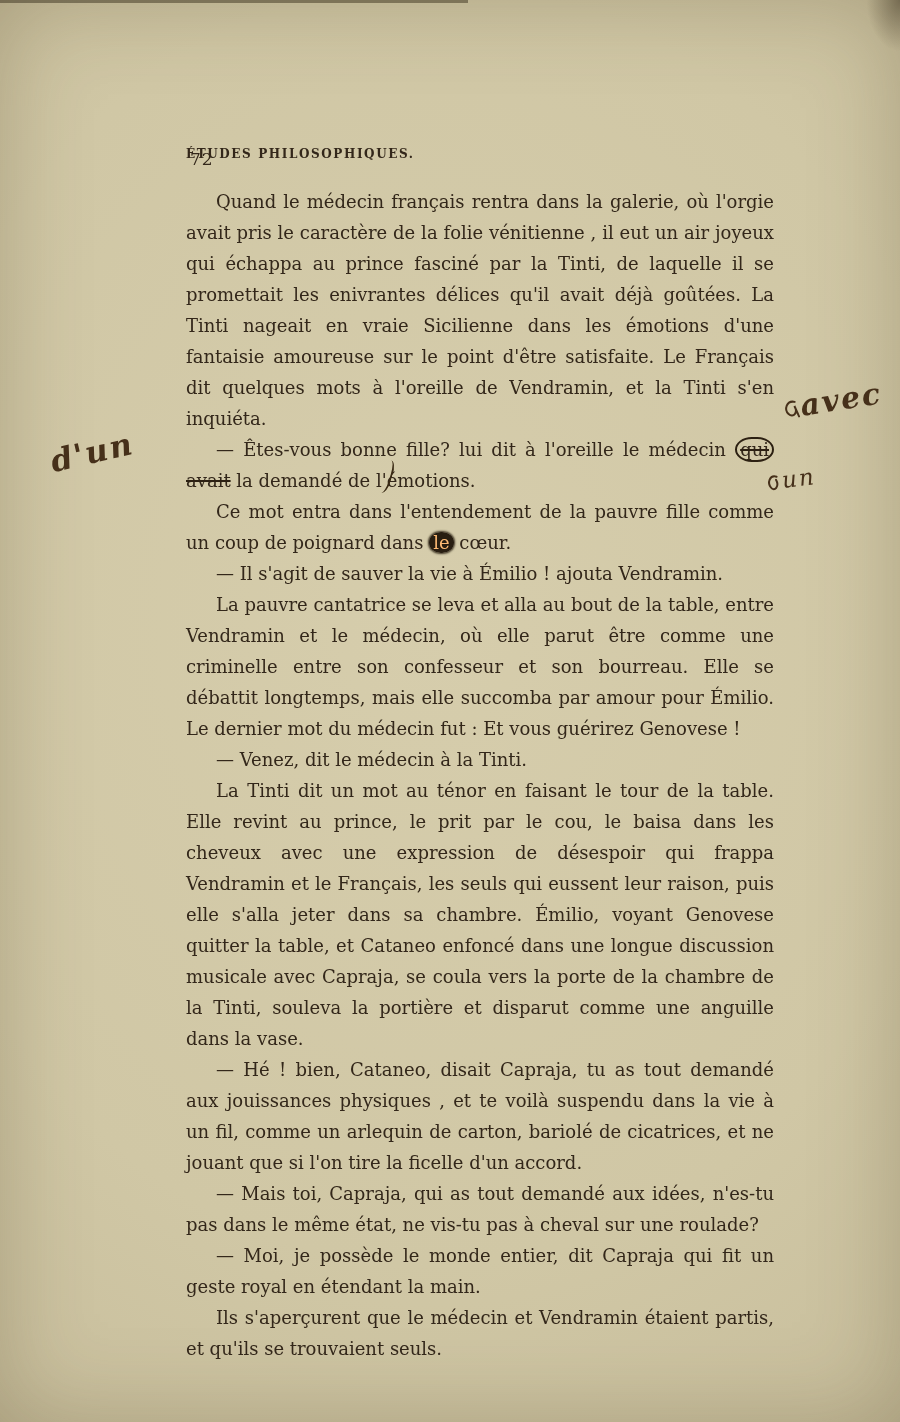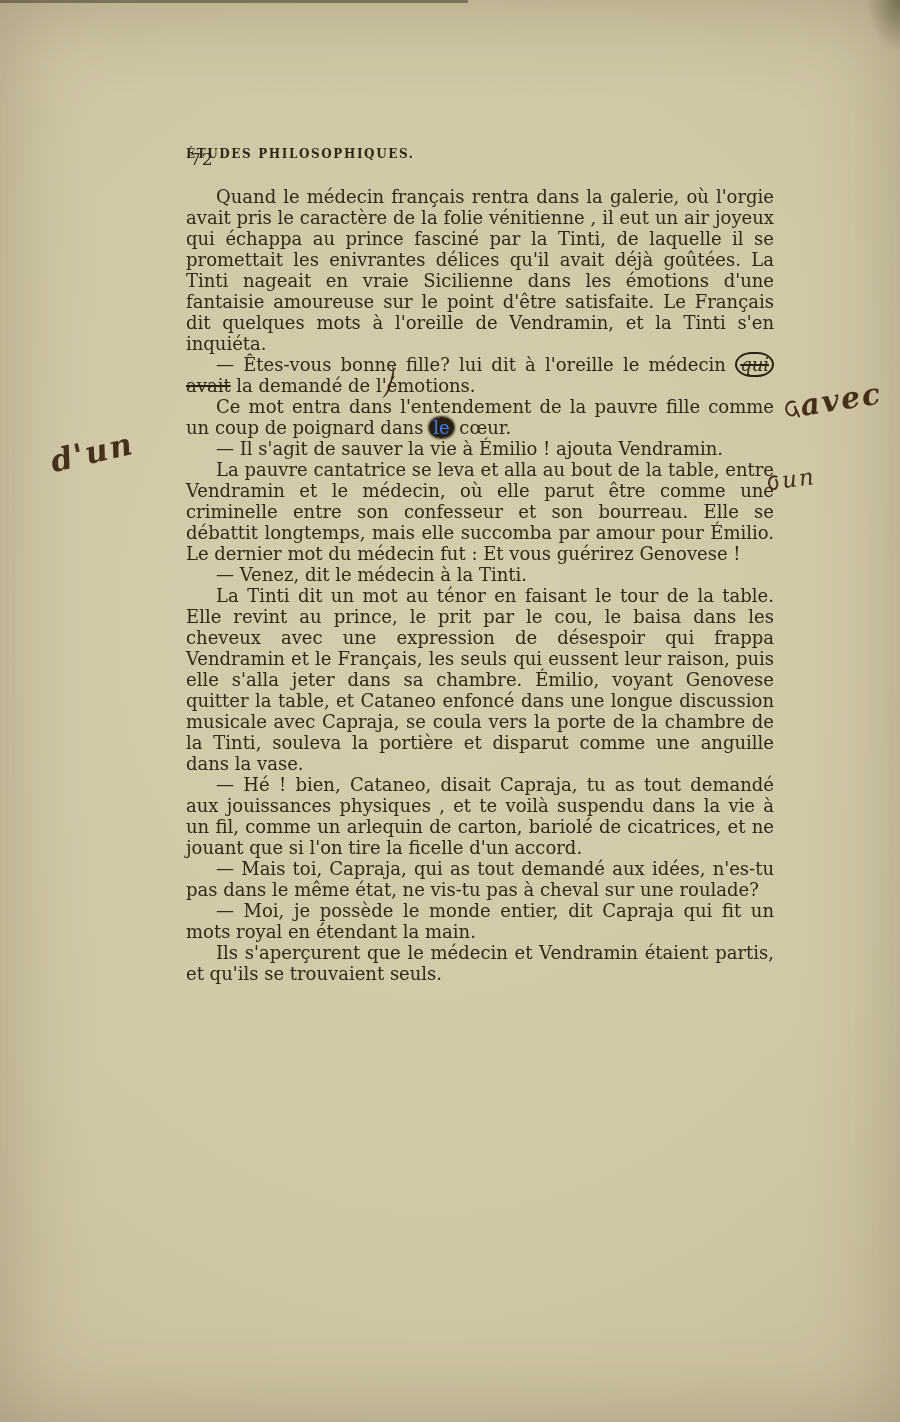--- a/index.html
+++ b/index.html
@@ -27,48 +27,47 @@
   .pagenum {
     position:absolute; left:4px; top:2px;
     font-size:17px; letter-spacing:1px;
   }
   .running-title {
     display:block; text-align:left;
     font-weight:bold; font-size:12px; letter-spacing:1.6px;
   }
   .textblock {
     position:absolute; top:186px; left:186px; width:588px;
-    font-size:18px; line-height:21px; text-align:justify;
+    font-size:18px; line-height:31px; text-align:justify;
   }
   .textblock p { text-indent:30px; margin:0; }
 
   
   .strike-group {
     text-decoration:line-through;
     text-decoration-thickness:2px;
     text-decoration-color:#2c2012;
   }
   .circled {
     border:2px solid #2c2012;
     border-radius:50% / 58%;
     padding:0 3px;
-    font-style:italic;
   }
   .marked { position:relative; }
   .marked::before {
     content:""; position:absolute; left:2px; top:-11px;
     width:12px; height:34px;
     border-right:2.5px solid #3a2a14;
     transform:rotate(17deg);
     border-radius:40%;
     pointer-events:none;
   }
   .blot {
     background:#281e11;
-    color:#3b82f6;
+    color:#fdba74;
     border-radius:48%;
     padding:0 4px;
     box-shadow:0 0 2px 1px rgba(40,30,17,.85);
   }
 
   
   .hand {
     position:absolute;
     font-style:italic;
     color:#46301a;
@@ -99,21 +98,21 @@
     <p><span>— Êtes-vous bonne fille? lui dit à l'oreille le médecin </span><span class="strike-group"><span class="circled">qui</span><span> avait</span></span><span> la demandé de </span><span class="marked">l'</span><span>émotions.</span></p>
 
     <p><span>Ce mot entra dans l'entendement de la pauvre fille comme un coup de poignard dans </span><span class="blot">le</span><span> cœur.</span></p>
 
     <p>— Il s'agit de sauver la vie à Émilio ! ajouta Vendramin.</p>
     <p>La pauvre cantatrice se leva et alla au bout de la table, entre Vendramin et le médecin, où elle parut être comme une criminelle entre son confesseur et son bourreau. Elle se débattit longtemps, mais elle succomba par amour pour Émilio. Le dernier mot du médecin fut : Et vous guérirez Genovese !</p>
     <p>— Venez, dit le médecin à la Tinti.</p>
     <p>La Tinti dit un mot au ténor en faisant le tour de la table. Elle revint au prince, le prit par le cou, le baisa dans les cheveux avec une expression de désespoir qui frappa Vendramin et le Français, les seuls qui eussent leur raison, puis elle s'alla jeter dans sa chambre. Émilio, voyant Genovese quitter la table, et Cataneo enfoncé dans une longue discussion musicale avec Capraja, se coula vers la porte de la chambre de la Tinti, souleva la portière et disparut comme une anguille dans la vase.</p>
     <p>— Hé ! bien, Cataneo, disait Capraja, tu as tout demandé aux jouissances physiques , et te voilà suspendu dans la vie à un fil, comme un arlequin de carton, bariolé de cicatrices, et ne jouant que si l'on tire la ficelle d'un accord.</p>
     <p>— Mais toi, Capraja, qui as tout demandé aux idées, n'es-tu pas dans le même état, ne vis-tu pas à cheval sur une roulade?</p>
-    <p>— Moi, je possède le monde entier, dit Capraja qui fit un mots royal en étendant la main.</p>
+    <p>— Moi, je possède le monde entier, dit Capraja qui fit un geste royal en étendant la main.</p>
     <p>Ils s'aperçurent que le médecin et Vendramin étaient partis, et qu'ils se trouvaient seuls.</p>
   </div>
 
   <span class="hand hand-avec"><svg class="loop" width="16" height="22" viewBox="0 0 16 22">
         <path d="M13 4 C5 1 1 10 5 15 C9 20 15 15 12 8 L15 19" fill="none" stroke="#46301a" stroke-width="2" stroke-linecap="round"></path>
       </svg><span class="txt">avec</span></span>
 
   <span class="hand hand-un"><svg class="loop" width="14" height="20" viewBox="0 0 14 20">
         <path d="M11 4 C4 1 1 9 4 14 C7 19 13 14 10 7" fill="none" stroke="#46301a" stroke-width="2" stroke-linecap="round"></path>
       </svg><span class="txt">un</span></span>

